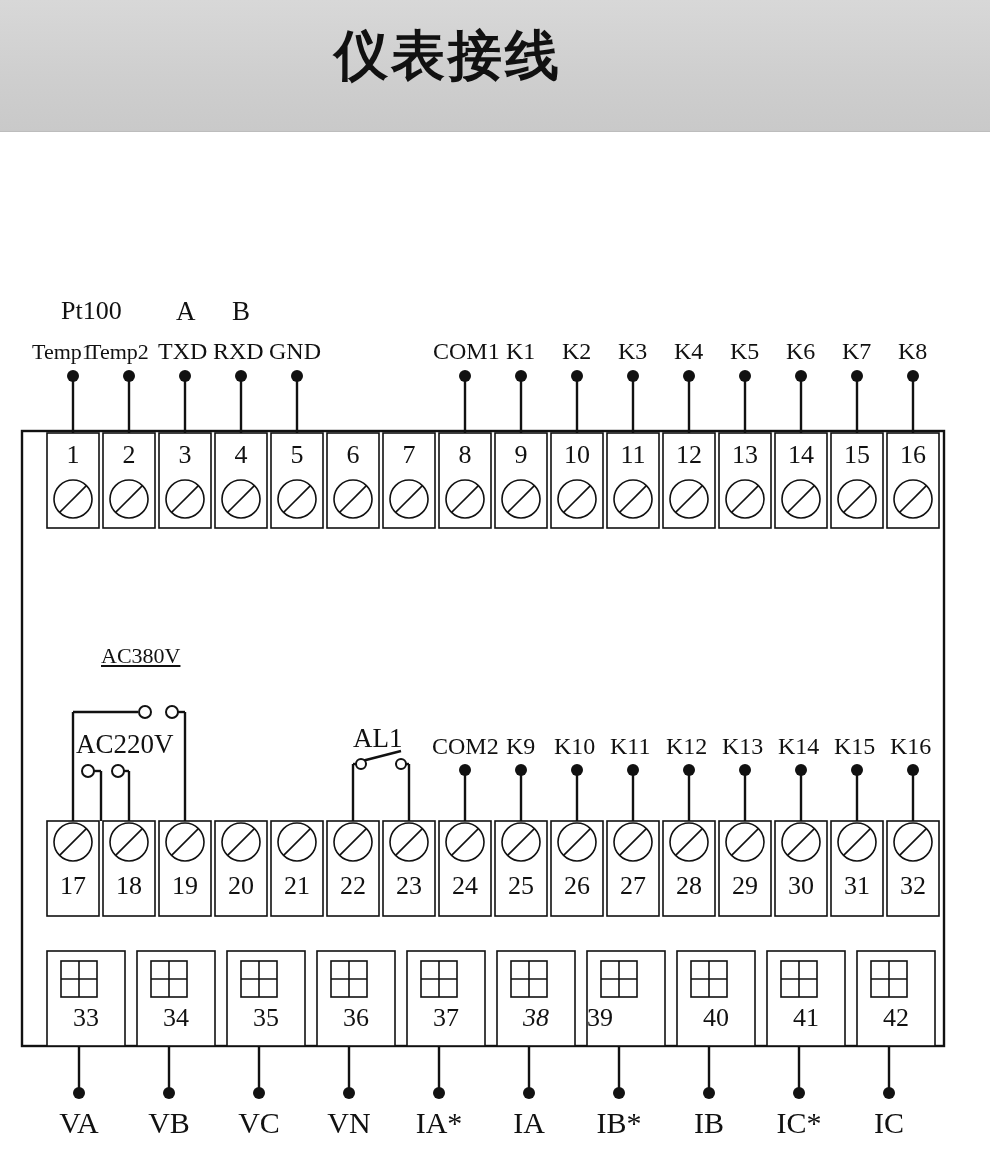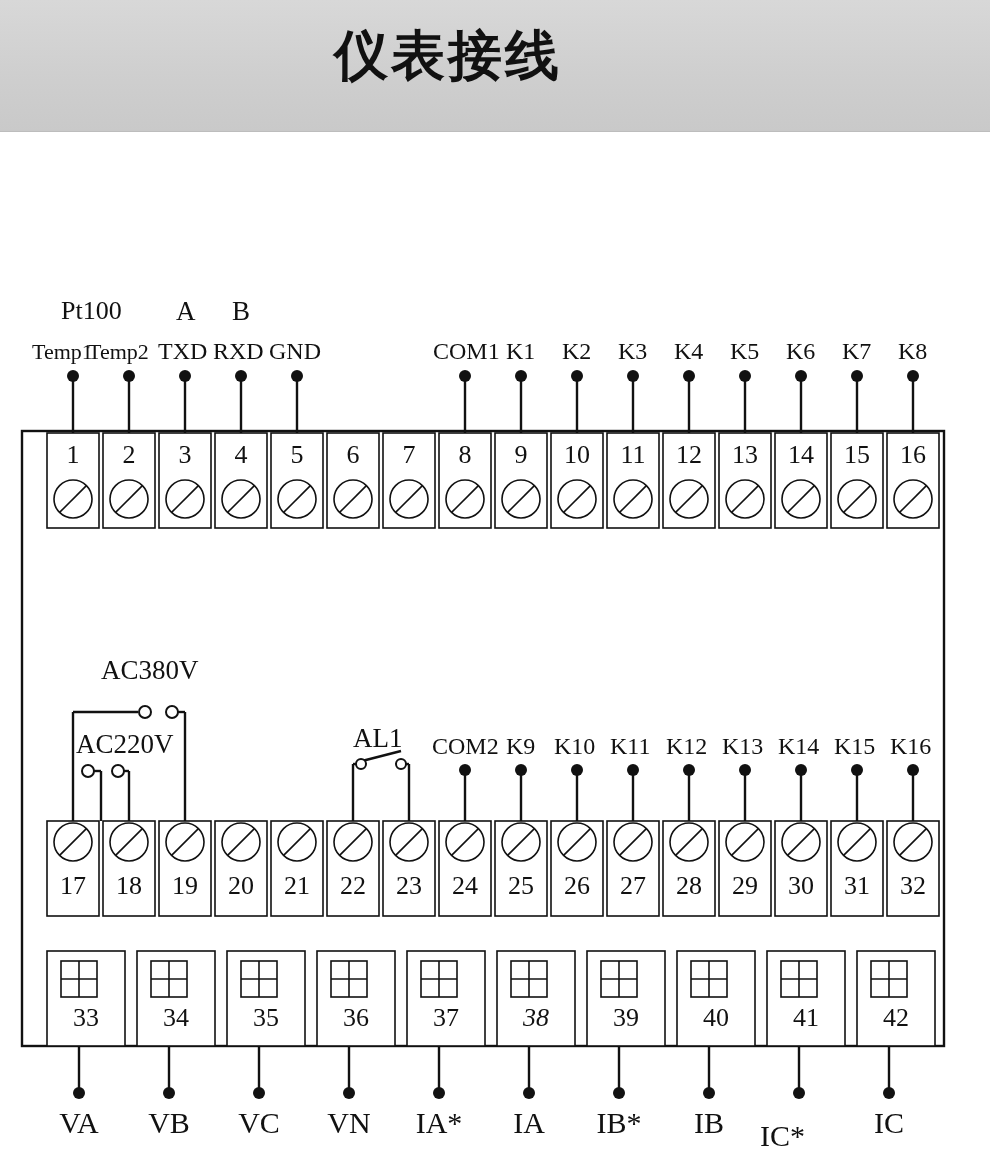--- a/index.html
+++ b/index.html
@@ -342,21 +342,21 @@
   <div class="lbl" style="left:439px;top:309px;width:52px;text-align:center;font-size:26px;">8</div>
   <div class="lbl" style="left:495px;top:309px;width:52px;text-align:center;font-size:26px;">9</div>
   <div class="lbl" style="left:551px;top:309px;width:52px;text-align:center;font-size:26px;">10</div>
   <div class="lbl" style="left:607px;top:309px;width:52px;text-align:center;font-size:26px;">11</div>
   <div class="lbl" style="left:663px;top:309px;width:52px;text-align:center;font-size:26px;">12</div>
   <div class="lbl" style="left:719px;top:309px;width:52px;text-align:center;font-size:26px;">13</div>
   <div class="lbl" style="left:775px;top:309px;width:52px;text-align:center;font-size:26px;">14</div>
   <div class="lbl" style="left:831px;top:309px;width:52px;text-align:center;font-size:26px;">15</div>
   <div class="lbl" style="left:887px;top:309px;width:52px;text-align:center;font-size:26px;">16</div>
 
-  <div class="lbl" style="left:101px;top:524px;font-size:27px;">AC380V</div>
+  <div class="lbl" style="left:101px;top:512px;font-size:22px;text-decoration:underline;">AC380V</div>
   <div class="lbl" style="left:76px;top:598px;font-size:27px;">AC220V</div>
   <div class="lbl" style="left:353px;top:592px;font-size:27px;">AL1</div>
 
   <div class="lbl" style="left:432px;top:602px;font-size:24px;">COM2</div>
   <div class="lbl" style="left:506px;top:602px;font-size:24px;">K9</div>
   <div class="lbl" style="left:554px;top:602px;font-size:24px;">K10</div>
   <div class="lbl" style="left:610px;top:602px;font-size:24px;">K11</div>
   <div class="lbl" style="left:666px;top:602px;font-size:24px;">K12</div>
   <div class="lbl" style="left:722px;top:602px;font-size:24px;">K13</div>
   <div class="lbl" style="left:778px;top:602px;font-size:24px;">K14</div>
@@ -379,29 +379,29 @@
   <div class="lbl" style="left:775px;top:740px;width:52px;text-align:center;font-size:26px;">30</div>
   <div class="lbl" style="left:831px;top:740px;width:52px;text-align:center;font-size:26px;">31</div>
   <div class="lbl" style="left:887px;top:740px;width:52px;text-align:center;font-size:26px;">32</div>
 
   <div class="lbl" style="left:47px;top:872px;width:78px;text-align:center;font-size:26px;">33</div>
   <div class="lbl" style="left:137px;top:872px;width:78px;text-align:center;font-size:26px;">34</div>
   <div class="lbl" style="left:227px;top:872px;width:78px;text-align:center;font-size:26px;">35</div>
   <div class="lbl" style="left:317px;top:872px;width:78px;text-align:center;font-size:26px;">36</div>
   <div class="lbl" style="left:407px;top:872px;width:78px;text-align:center;font-size:26px;">37</div>
   <div class="lbl" style="left:497px;top:872px;width:78px;text-align:center;font-size:26px;font-style:italic;">38</div>
-  <div class="lbl" style="left:587px;top:872px;width:78px;text-align:center;font-size:26px;">39</div>
+  <div class="lbl" style="left:587px;top:872px;width:78px;font-size:26px;">39</div>
   <div class="lbl" style="left:677px;top:872px;width:78px;text-align:center;font-size:26px;">40</div>
   <div class="lbl" style="left:767px;top:872px;width:78px;text-align:center;font-size:26px;">41</div>
   <div class="lbl" style="left:857px;top:872px;width:78px;text-align:center;font-size:26px;">42</div>
 
   <div class="lbl" style="left:40px;top:975px;width:78px;text-align:center;font-size:30px;">VA</div>
   <div class="lbl" style="left:130px;top:975px;width:78px;text-align:center;font-size:30px;">VB</div>
   <div class="lbl" style="left:220px;top:975px;width:78px;text-align:center;font-size:30px;">VC</div>
   <div class="lbl" style="left:310px;top:975px;width:78px;text-align:center;font-size:30px;">VN</div>
   <div class="lbl" style="left:400px;top:975px;width:78px;text-align:center;font-size:30px;">IA*</div>
   <div class="lbl" style="left:490px;top:975px;width:78px;text-align:center;font-size:30px;">IA</div>
   <div class="lbl" style="left:580px;top:975px;width:78px;text-align:center;font-size:30px;">IB*</div>
   <div class="lbl" style="left:670px;top:975px;width:78px;text-align:center;font-size:30px;">IB</div>
-  <div class="lbl" style="left:760px;top:975px;width:78px;font-size:30px;margin-top:13px;">IC*</div>
+  <div class="lbl" style="left:760px;top:975px;width:78px;text-align:center;font-size:30px;">IC*</div>
   <div class="lbl" style="left:850px;top:975px;width:78px;text-align:center;font-size:30px;">IC</div>
 
 </div>
 
 </body></html>

